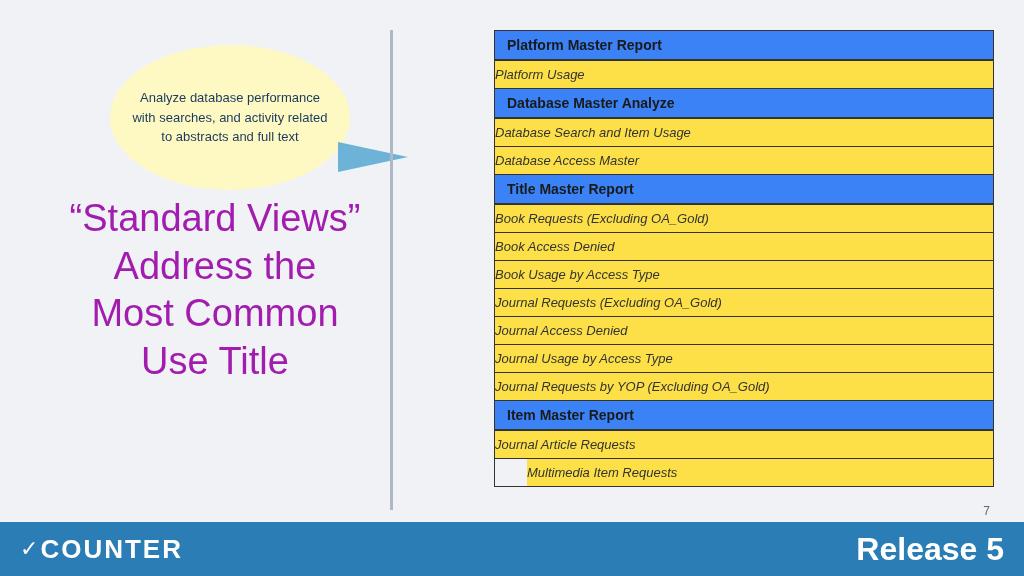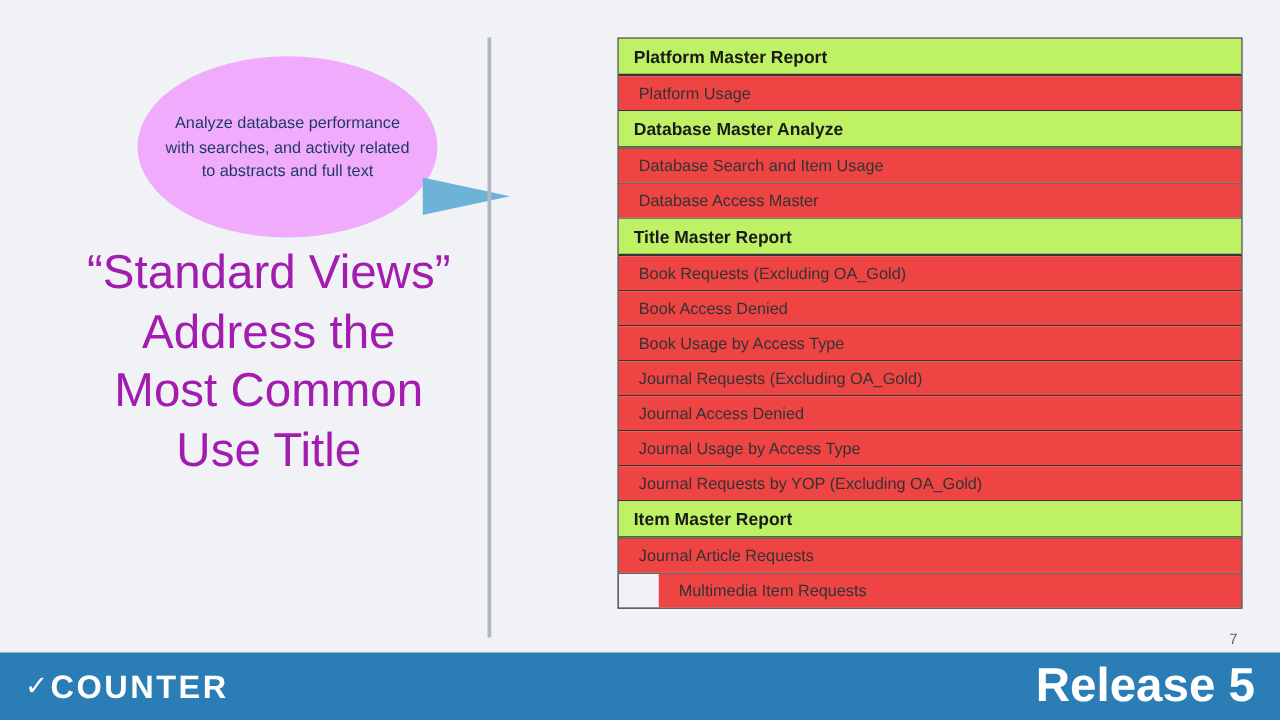--- a/index.html
+++ b/index.html
@@ -89,28 +89,29 @@
       padding: 6px 12px;
       font-size: 13px;
       color: #333;
       width: 100%;
     }
 
     .table-cell.header {
       font-weight: bold;
       font-size: 14px;
       color: #1a1a1a;
-      background: #bef264;
+      background: #3b82f6;
       border-bottom: 1.5px solid #333;
     }
 
     .table-cell.item {
-      background: #ef4444;
+      background: #fde047;
       color: #333;
-      padding-left: 16px;
+      padding-left: 0;
+      font-style: italic;
     }
 
     
     .bottom-bar {
       position: absolute;
       bottom: 0;
       left: 0;
       width: 1024px;
       height: 54px;
       background: #2a7db5;
@@ -128,41 +129,41 @@
 
     .counter-logo-text {
       color: white;
       font-size: 26px;
       font-weight: 700;
       letter-spacing: 2px;
     }
 
     .release-text {
       color: white;
-      font-size: 38px;
+      font-size: 32px;
       font-weight: bold;
       margin-left: 24px;
     }
 
     .page-number {
       position: absolute;
       right: 34px;
       bottom: 58px;
       font-size: 12px;
       color: #666;
     }
 
     
     .bubble-wrapper {
       position: relative;
       margin-top: 15px;
     }
 
     .ellipse-bubble {
-      background: #f0abfc;
+      background: #fef9c3;
       border-radius: 50%;
       width: 240px;
       height: 145px;
       display: flex;
       align-items: center;
       justify-content: center;
       text-align: center;
       padding: 24px 20px;
       position: relative;
     }

